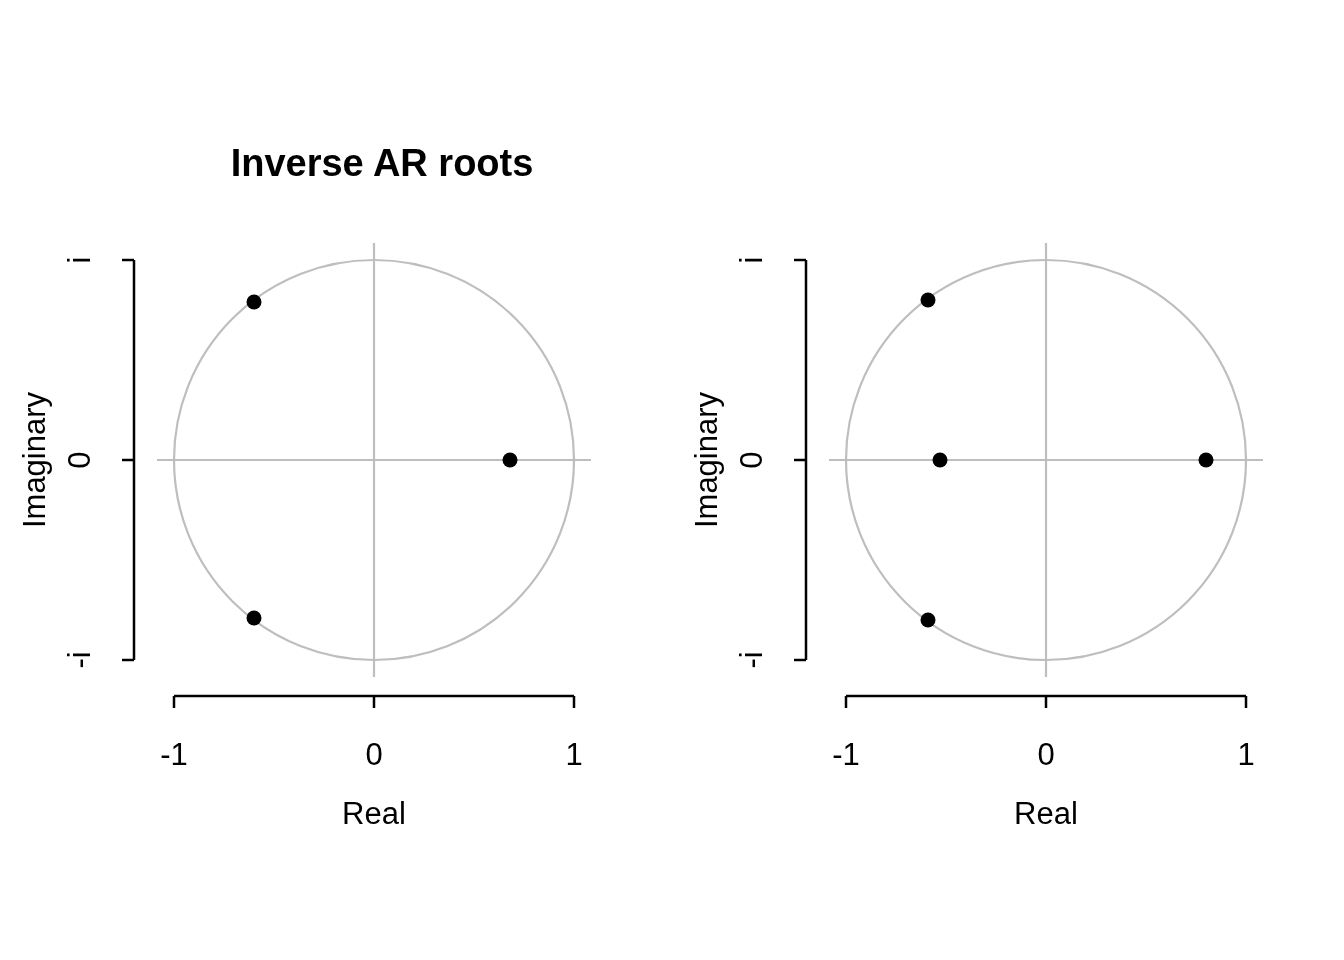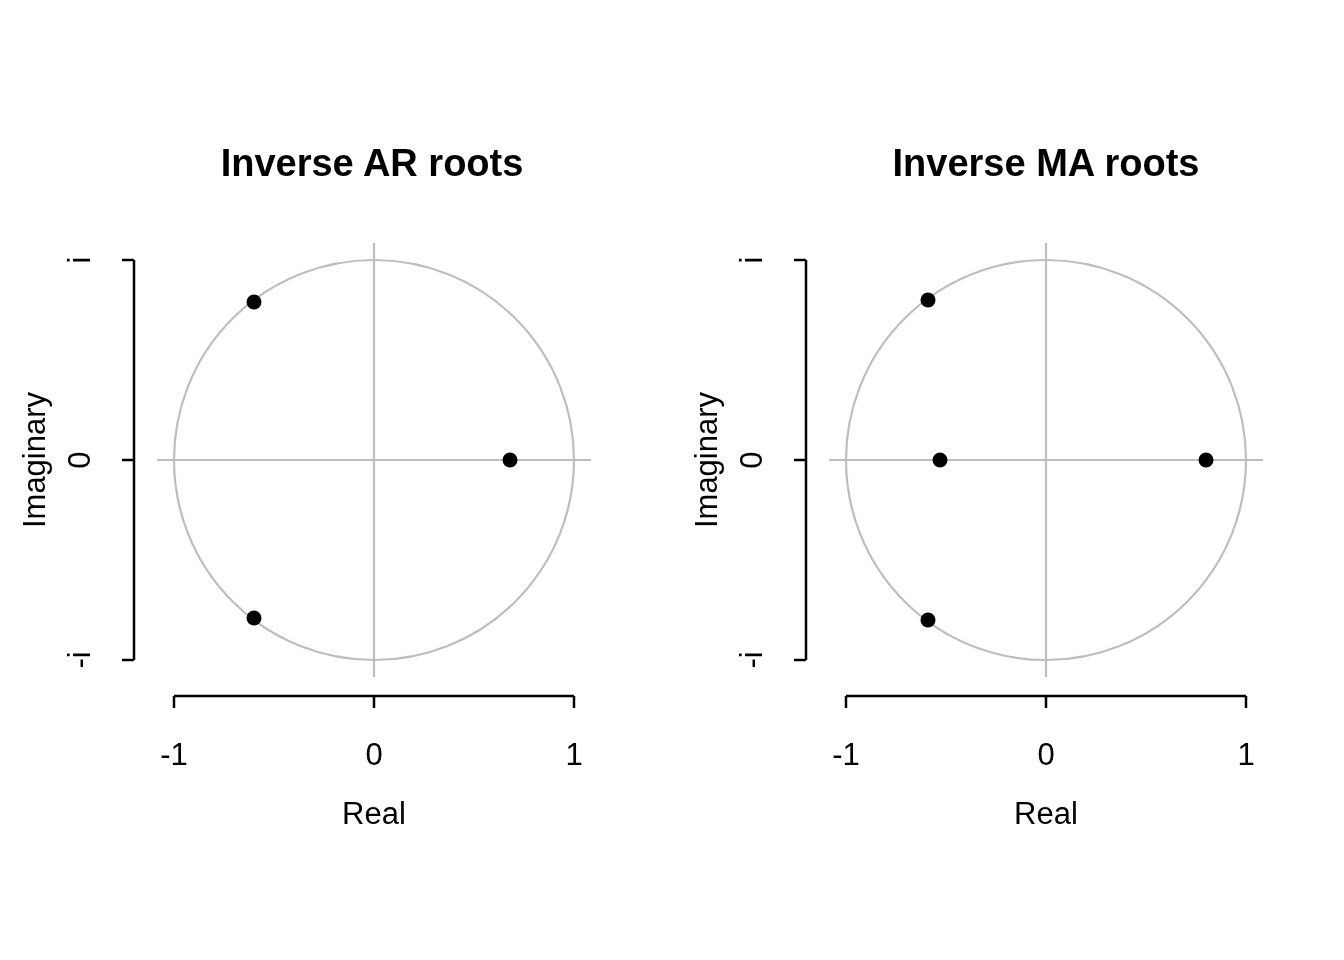--- a/index.html
+++ b/index.html
@@ -58,31 +58,30 @@
       <line x1="846" y1="696" x2="1246" y2="696" stroke="#000000" stroke-width="2.5"></line>
       <line x1="846" y1="696" x2="846" y2="708" stroke="#000000" stroke-width="2.5"></line>
       <line x1="1046" y1="696" x2="1046" y2="708" stroke="#000000" stroke-width="2.5"></line>
       <line x1="1246" y1="696" x2="1246" y2="708" stroke="#000000" stroke-width="2.5"></line>
       <circle cx="928" cy="300" r="7.5" fill="#000000" stroke="none" stroke-width="0"></circle>
       <circle cx="928" cy="620" r="7.5" fill="#000000" stroke="none" stroke-width="0"></circle>
       <circle cx="940" cy="460" r="7.5" fill="#000000" stroke="none" stroke-width="0"></circle>
       <circle cx="1206" cy="460" r="7.5" fill="#000000" stroke="none" stroke-width="0"></circle>
     </svg>
 
-  <span class="lbl title" style="left:372px; top:163px;">Inverse AR roots</span>
+  <span class="lbl title" style="left:382px; top:163px;">Inverse AR roots</span>
   <span class="lbl rot" style="left:34px; top:460px;">Imaginary</span>
   <span class="lbl rot" style="left:79px; top:260px;">i</span>
   <span class="lbl rot" style="left:79px; top:460px;">0</span>
   <span class="lbl rot" style="left:79px; top:660px;">-i</span>
   <span class="lbl" style="left:174px; top:754px;">-1</span>
   <span class="lbl" style="left:374px; top:754px;">0</span>
   <span class="lbl" style="left:574px; top:754px;">1</span>
   <span class="lbl" style="left:374px; top:813px;">Real</span>
 
-  <span class="lbl title" style="left:1046px; top:163px;">Inverse MA roots</span>
   <span class="lbl rot" style="left:706px; top:460px;">Imaginary</span>
   <span class="lbl rot" style="left:751px; top:260px;">i</span>
   <span class="lbl rot" style="left:751px; top:460px;">0</span>
   <span class="lbl rot" style="left:751px; top:660px;">-i</span>
   <span class="lbl" style="left:846px; top:754px;">-1</span>
   <span class="lbl" style="left:1046px; top:754px;">0</span>
   <span class="lbl" style="left:1246px; top:754px;">1</span>
   <span class="lbl" style="left:1046px; top:813px;">Real</span>
 
 </div>

